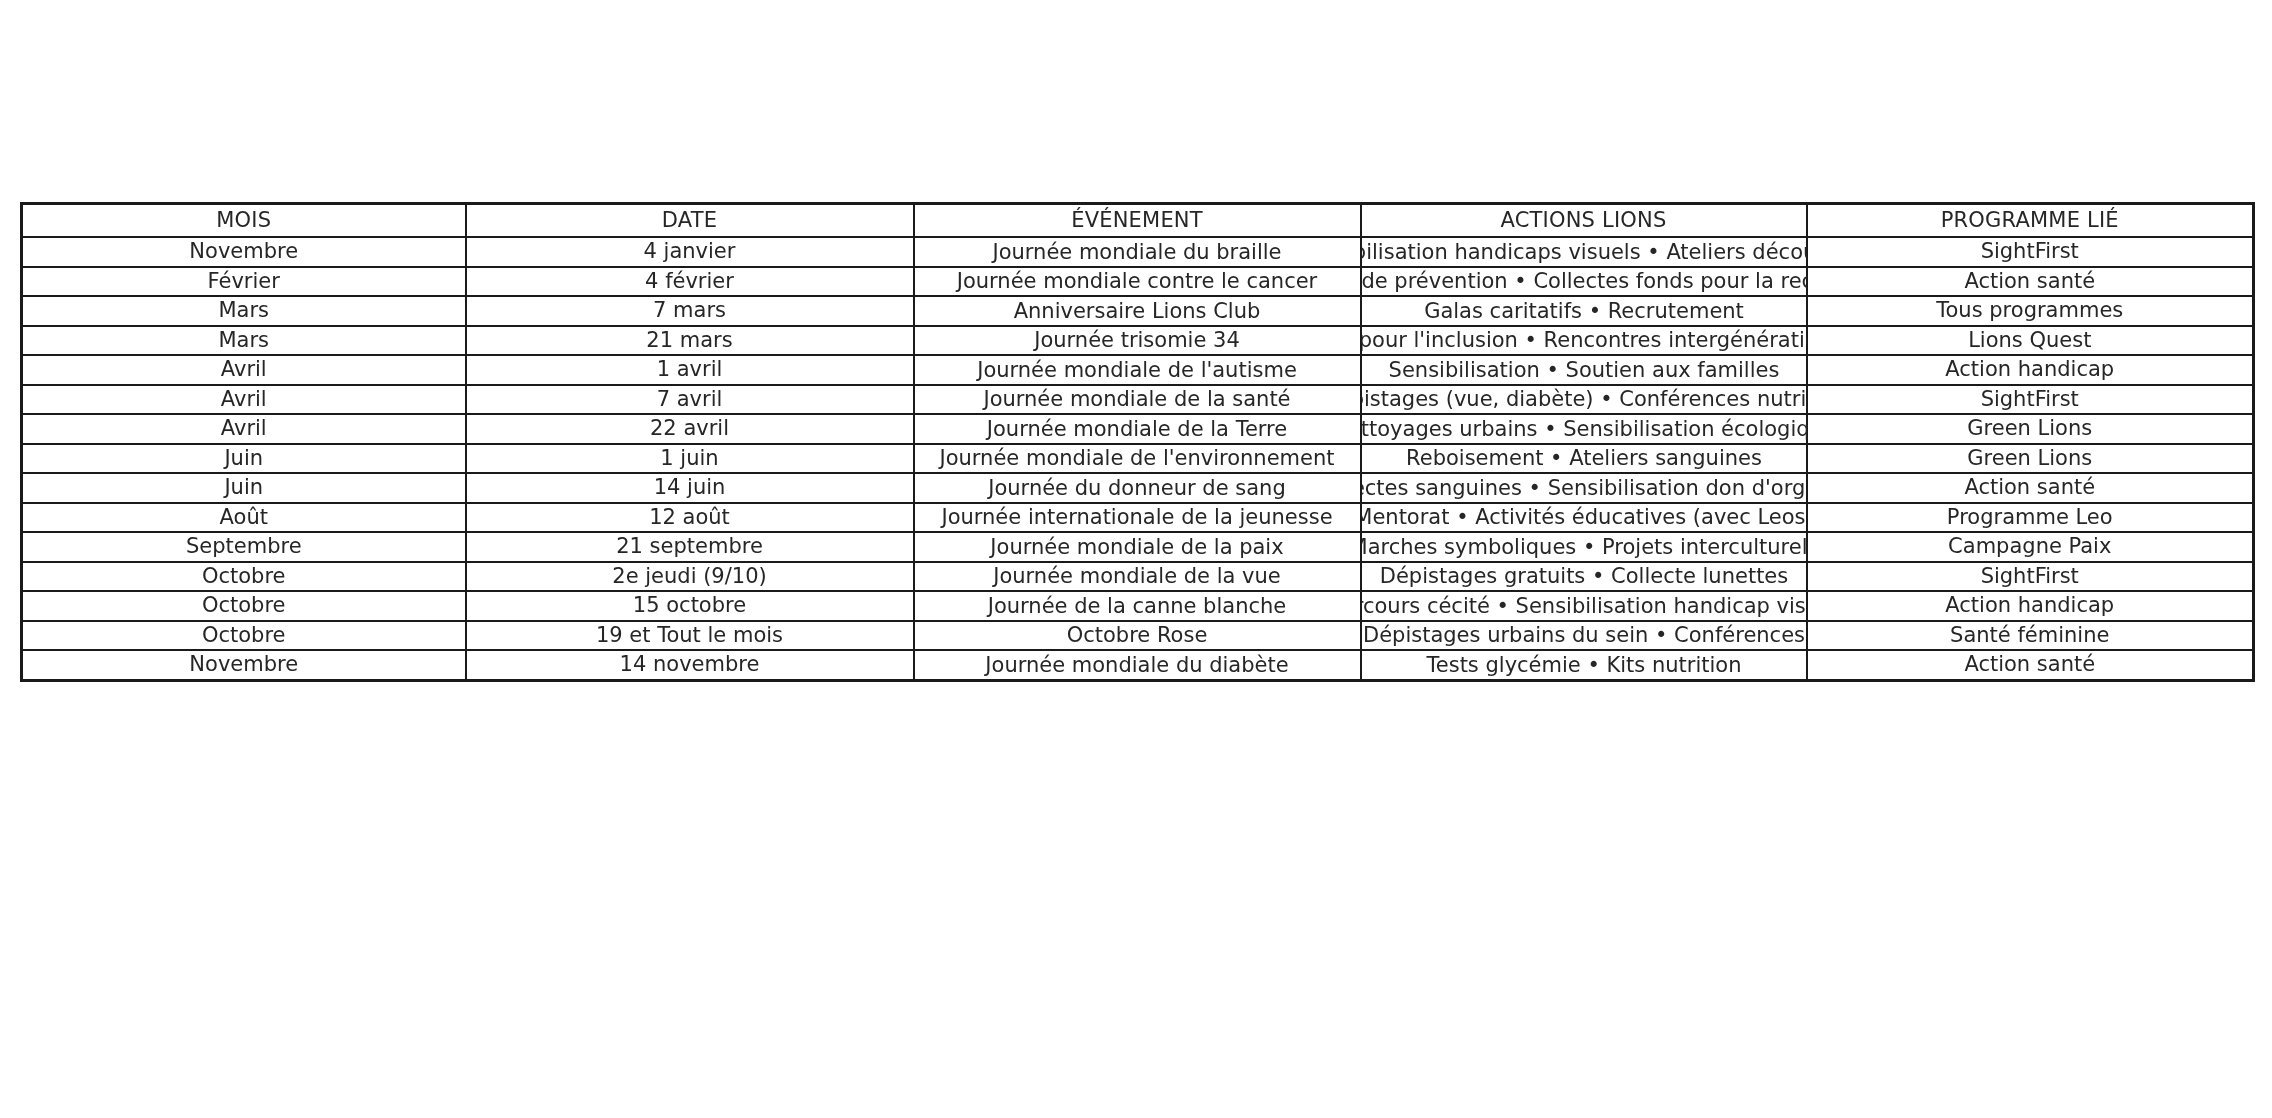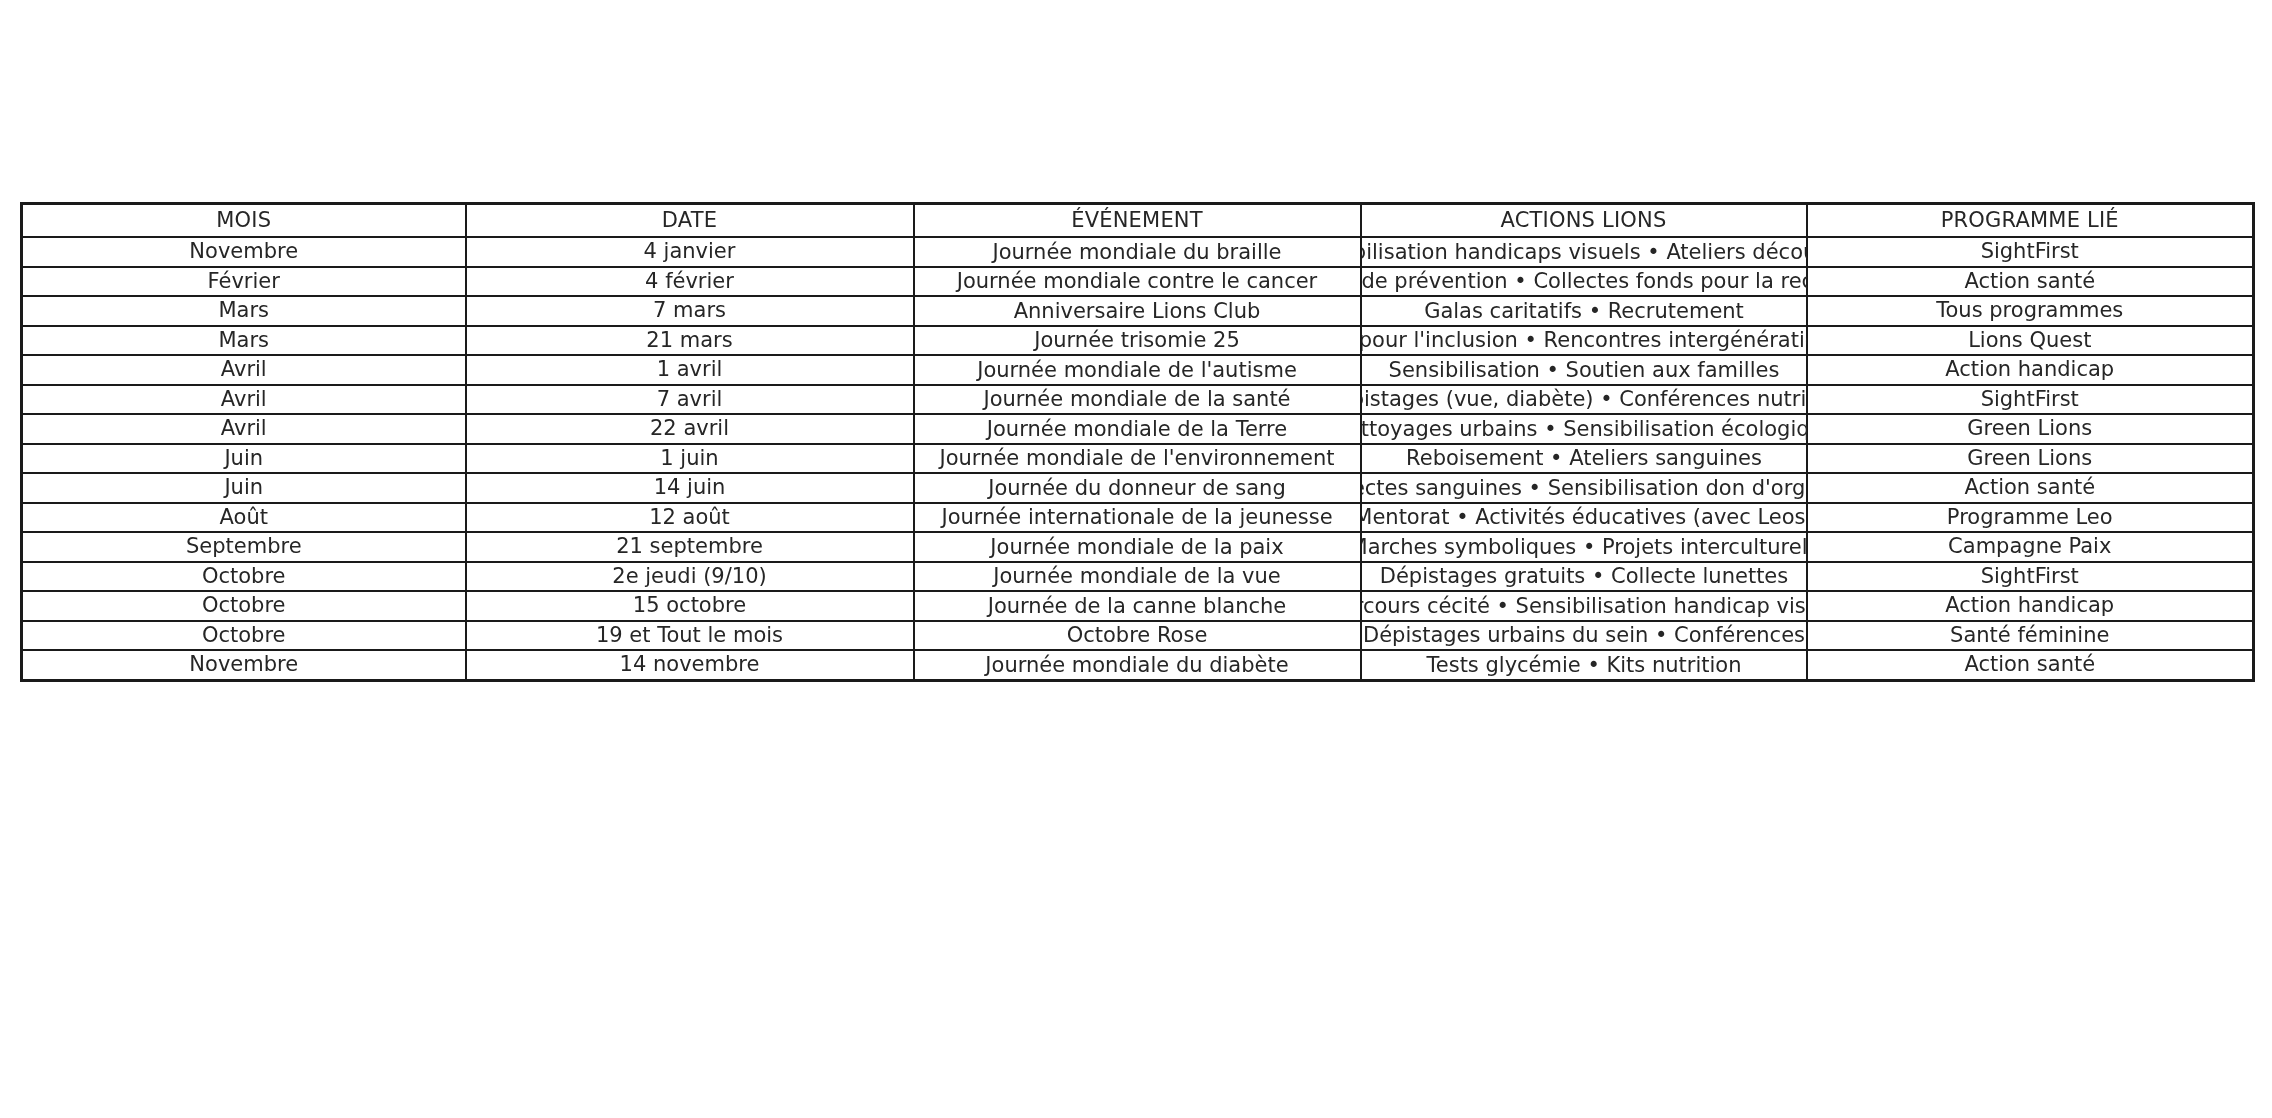--- a/index.html
+++ b/index.html
@@ -169,21 +169,21 @@
                 <span>Galas caritatifs • Recrutement</span>
               </span>
             </td>
             <td>Tous programmes</td>
           </tr>
           <tr>
             <td>Mars</td>
             <td>21 mars</td>
             <td class="event-cell">
               <span class="spill">
-                <span>Journée trisomie 25</span>
+                <span>Journée trisomie 34</span>
               </span>
             </td>
             <td class="actions-cell">
               <span class="clip">
                 <span>Actions pour l'inclusion • Rencontres intergénérationnelles</span>
               </span>
             </td>
             <td>Lions Quest</td>
           </tr>
           <tr>

